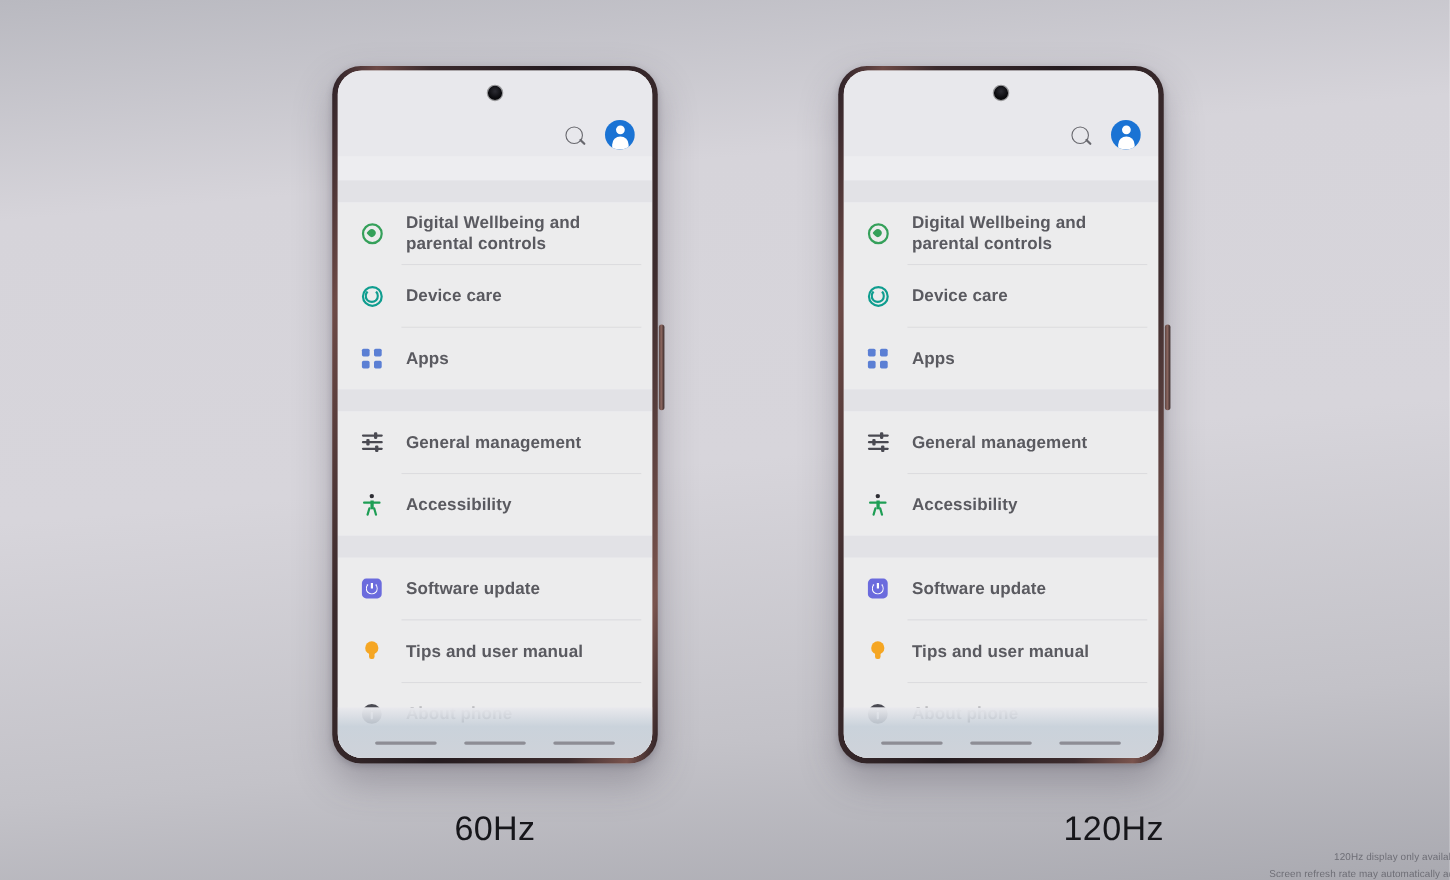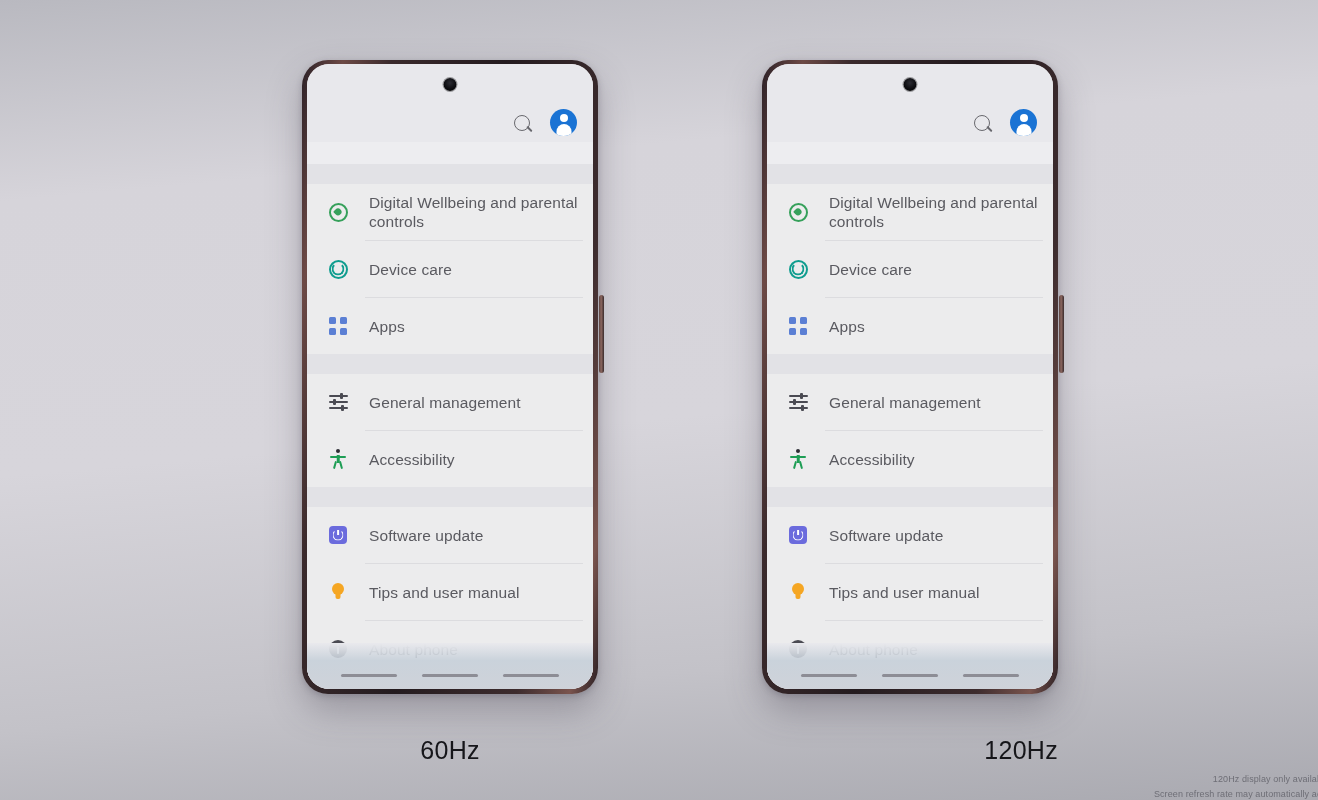--- a/index.html
+++ b/index.html
@@ -81,21 +81,21 @@
   .gap{ height:20px; background:#e2e2e6; }
 
   .row{
     display:flex; align-items:center; gap:0;
     padding:0 10px 0 14px; min-height:56px;
     position:relative;
   }
   .row .ic{ width:34px; flex:0 0 34px; display:flex; align-items:center; justify-content:center; }
   .row .lbl{
     flex:1; color:#5a5a60; font-size:15.5px; line-height:19px;
-    letter-spacing:.1px; padding:2px 0 2px 14px;
+    letter-spacing:.1px; padding:2px 0 2px 14px;font-weight:bold;
   }
   .row.two .lbl{ padding-top:0; padding-bottom:0; }
   .sep{ height:1px; background:#dcdcdf; margin-left:58px; margin-right:10px; }
 
   
   .clipped{ height:22px; overflow:hidden; position:relative; }
   .clipped .row{ min-height:56px; margin-top:-34px; }
 
   
   .i-wellbeing{ width:19px; height:19px; border:2px solid #35a05a; border-radius:50%; position:relative; }
@@ -165,21 +165,21 @@
   }
   .navbars{
     position:absolute; left:0; right:0; bottom:12px;
     display:flex; justify-content:space-around; padding:0 22px;
   }
   .navbars i{ width:56px; height:3px; border-radius:3px; background:#8d8d95; }
 
   
   .caption{
     position:absolute; top:736px; width:296px; text-align:center;
-    font-size:25px; color:#16161a; letter-spacing:.3px;
+    font-size:31px; color:#16161a; letter-spacing:.3px;
   }
   .caption.left{ left:302px; }
   .caption.right{ left:762px;text-align:right; }
 
   
   .disclaimer{
     position:absolute; right:-4px; bottom:-2px; text-align:right;
     font-size:9px; line-height:15px; color:#6e6e76;
     letter-spacing:.1px; white-space:nowrap;
   }

